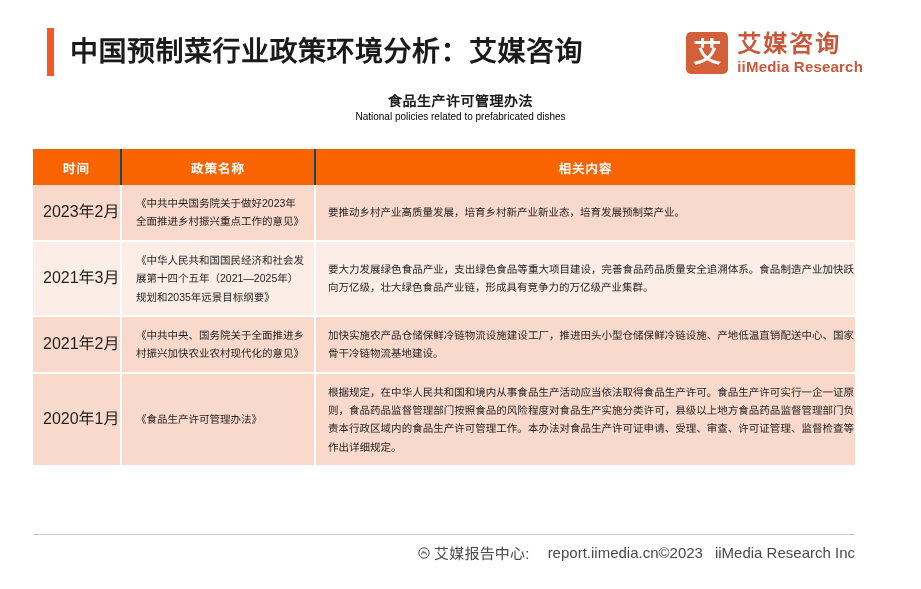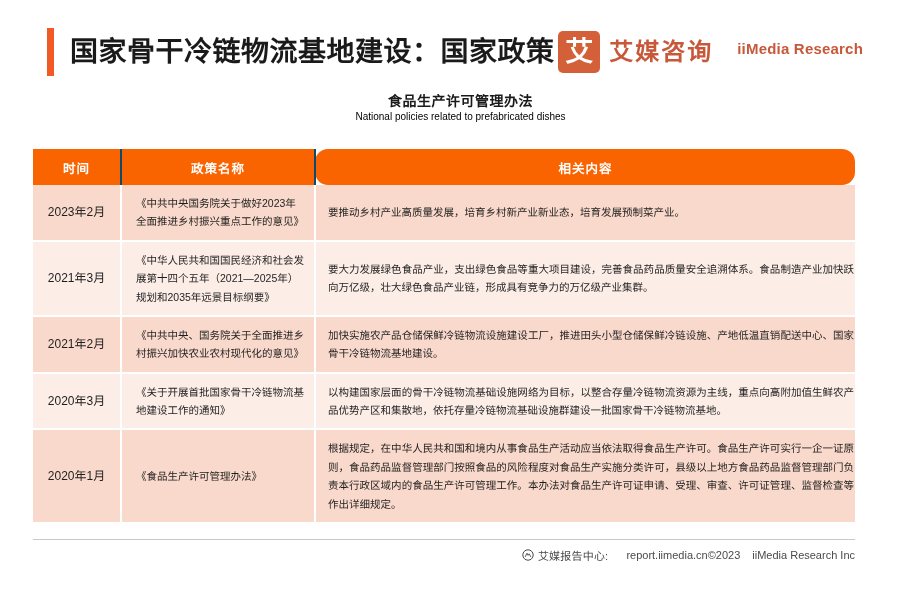--- a/index.html
+++ b/index.html
@@ -65,22 +65,21 @@
     font-weight: bold;
     display: flex;
     align-items: center;
     justify-content: center;
     flex: none;
     line-height: 1;
   }
   .brand-text {
     margin-left: 9px;
     display: flex;
-    flex-direction: row;
-    gap: 24px;
+    flex-direction: column;
   }
   .brand-cn {
     font-size: 24px;
     font-weight: bold;
     color: #C8583A;
     letter-spacing: 2px;
     line-height: 1.08;
   }
   .brand-en {
     font-size: 15px;
@@ -125,39 +124,39 @@
   .policy-table th {
     background: #FA6400;
     color: #ffffff;
     font-size: 12.5px;
     font-weight: bold;
     letter-spacing: 1px;
     height: 34px;
     border-right: 2px solid #0c4a6e;
     vertical-align: middle;
   }
-  .policy-table th:last-child { border-right: none; border-radius: 13px; }
+  .policy-table th:last-child { border-right: none; }
 
   .policy-table td {
     font-size: 10.5px;
     line-height: 1.75;
     color: #1f1f1f;
     border-right: 2px solid #ffffff;
     border-bottom: 2px solid #ffffff;
     vertical-align: middle;
     padding: 9px 10px;
   }
   .policy-table td:last-child { border-right: none; }
 
   tr.row-odd td { background: #F9D9CB; }
   tr.row-even td { background: #FCEDE7; }
 
   td.col-time {
     text-align: center;
-    font-size: 12px;
+    font-size: 16px;
     white-space: nowrap;
   }
   td.col-name {
     text-align: left;
     padding-left: 14px;
     padding-right: 10px;
   }
   td.col-content {
     text-align: justify;
     text-justify: inter-ideograph;
@@ -179,21 +178,21 @@
   .footer-rule {
     height: 1px;
     background: #c9c9c9;
     width: 100%;
   }
   .footer-line {
     margin-top: 7px;
     display: flex;
     align-items: center;
     justify-content: flex-end;
-    font-size: 11px;
+    font-size: 15px;
     color: #4a4a4a;
     white-space: nowrap;
   }
   .footer-badge {
     width: 12px;
     height: 12px;
     margin-right: 4px;
     flex: none;
     display: inline-flex;
     align-items: center;
@@ -205,21 +204,21 @@
   .footer-copy { margin-left: 0; }
   .footer-org { margin-left: 12px; }
 </style>
 </head>
 <body>
 
 <div class="page-header">
 
   <div class="title-wrap">
     <div class="title-accent"></div>
-    <div class="page-title">国家骨干冷链物流基地建设：国家政策</div>
+    <div class="page-title">中国预制菜行业政策环境分析：艾媒咨询</div>
   </div>
 
   <div class="brand">
     <div class="brand-mark">艾</div>
     <div class="brand-text">
       <div class="brand-cn">艾媒咨询</div>
       <div class="brand-en">iiMedia Research</div>
     </div>
   </div>
 
@@ -251,25 +250,20 @@
     </tr>
     <tr class="row-even">
       <td class="col-time">2021年3月</td>
       <td class="col-name">《中华人民共和国国民经济和社会发展第十四个五年（2021—2025年）规划和2035年远景目标纲要》</td>
       <td class="col-content">要大力发展绿色食品产业，支出绿色食品等重大项目建设，完善食品药品质量安全追溯体系。食品制造产业加快跃向万亿级，壮大绿色食品产业链，形成具有竞争力的万亿级产业集群。</td>
     </tr>
     <tr class="row-odd">
       <td class="col-time">2021年2月</td>
       <td class="col-name">《中共中央、国务院关于全面推进乡村振兴加快农业农村现代化的意见》</td>
       <td class="col-content">加快实施农产品仓储保鲜冷链物流设施建设工厂，推进田头小型仓储保鲜冷链设施、产地低温直销配送中心、国家骨干冷链物流基地建设。</td>
-    </tr>
-    <tr class="row-even">
-      <td class="col-time">2020年3月</td>
-      <td class="col-name">《关于开展首批国家骨干冷链物流基地建设工作的通知》</td>
-      <td class="col-content">以构建国家层面的骨干冷链物流基础设施网络为目标，以整合存量冷链物流资源为主线，重点向高附加值生鲜农产品优势产区和集散地，依托存量冷链物流基础设施群建设一批国家骨干冷链物流基地。</td>
     </tr>
     <tr class="row-odd">
       <td class="col-time">2020年1月</td>
       <td class="col-name">《食品生产许可管理办法》</td>
       <td class="col-content">根据规定，在中华人民共和国和境内从事食品生产活动应当依法取得食品生产许可。食品生产许可实行一企一证原则，食品药品监督管理部门按照食品的风险程度对食品生产实施分类许可，县级以上地方食品药品监督管理部门负责本行政区域内的食品生产许可管理工作。本办法对食品生产许可证申请、受理、审查、许可证管理、监督检查等作出详细规定。</td>
     </tr>
   </tbody>
 </table>
 
 <div class="footer">

